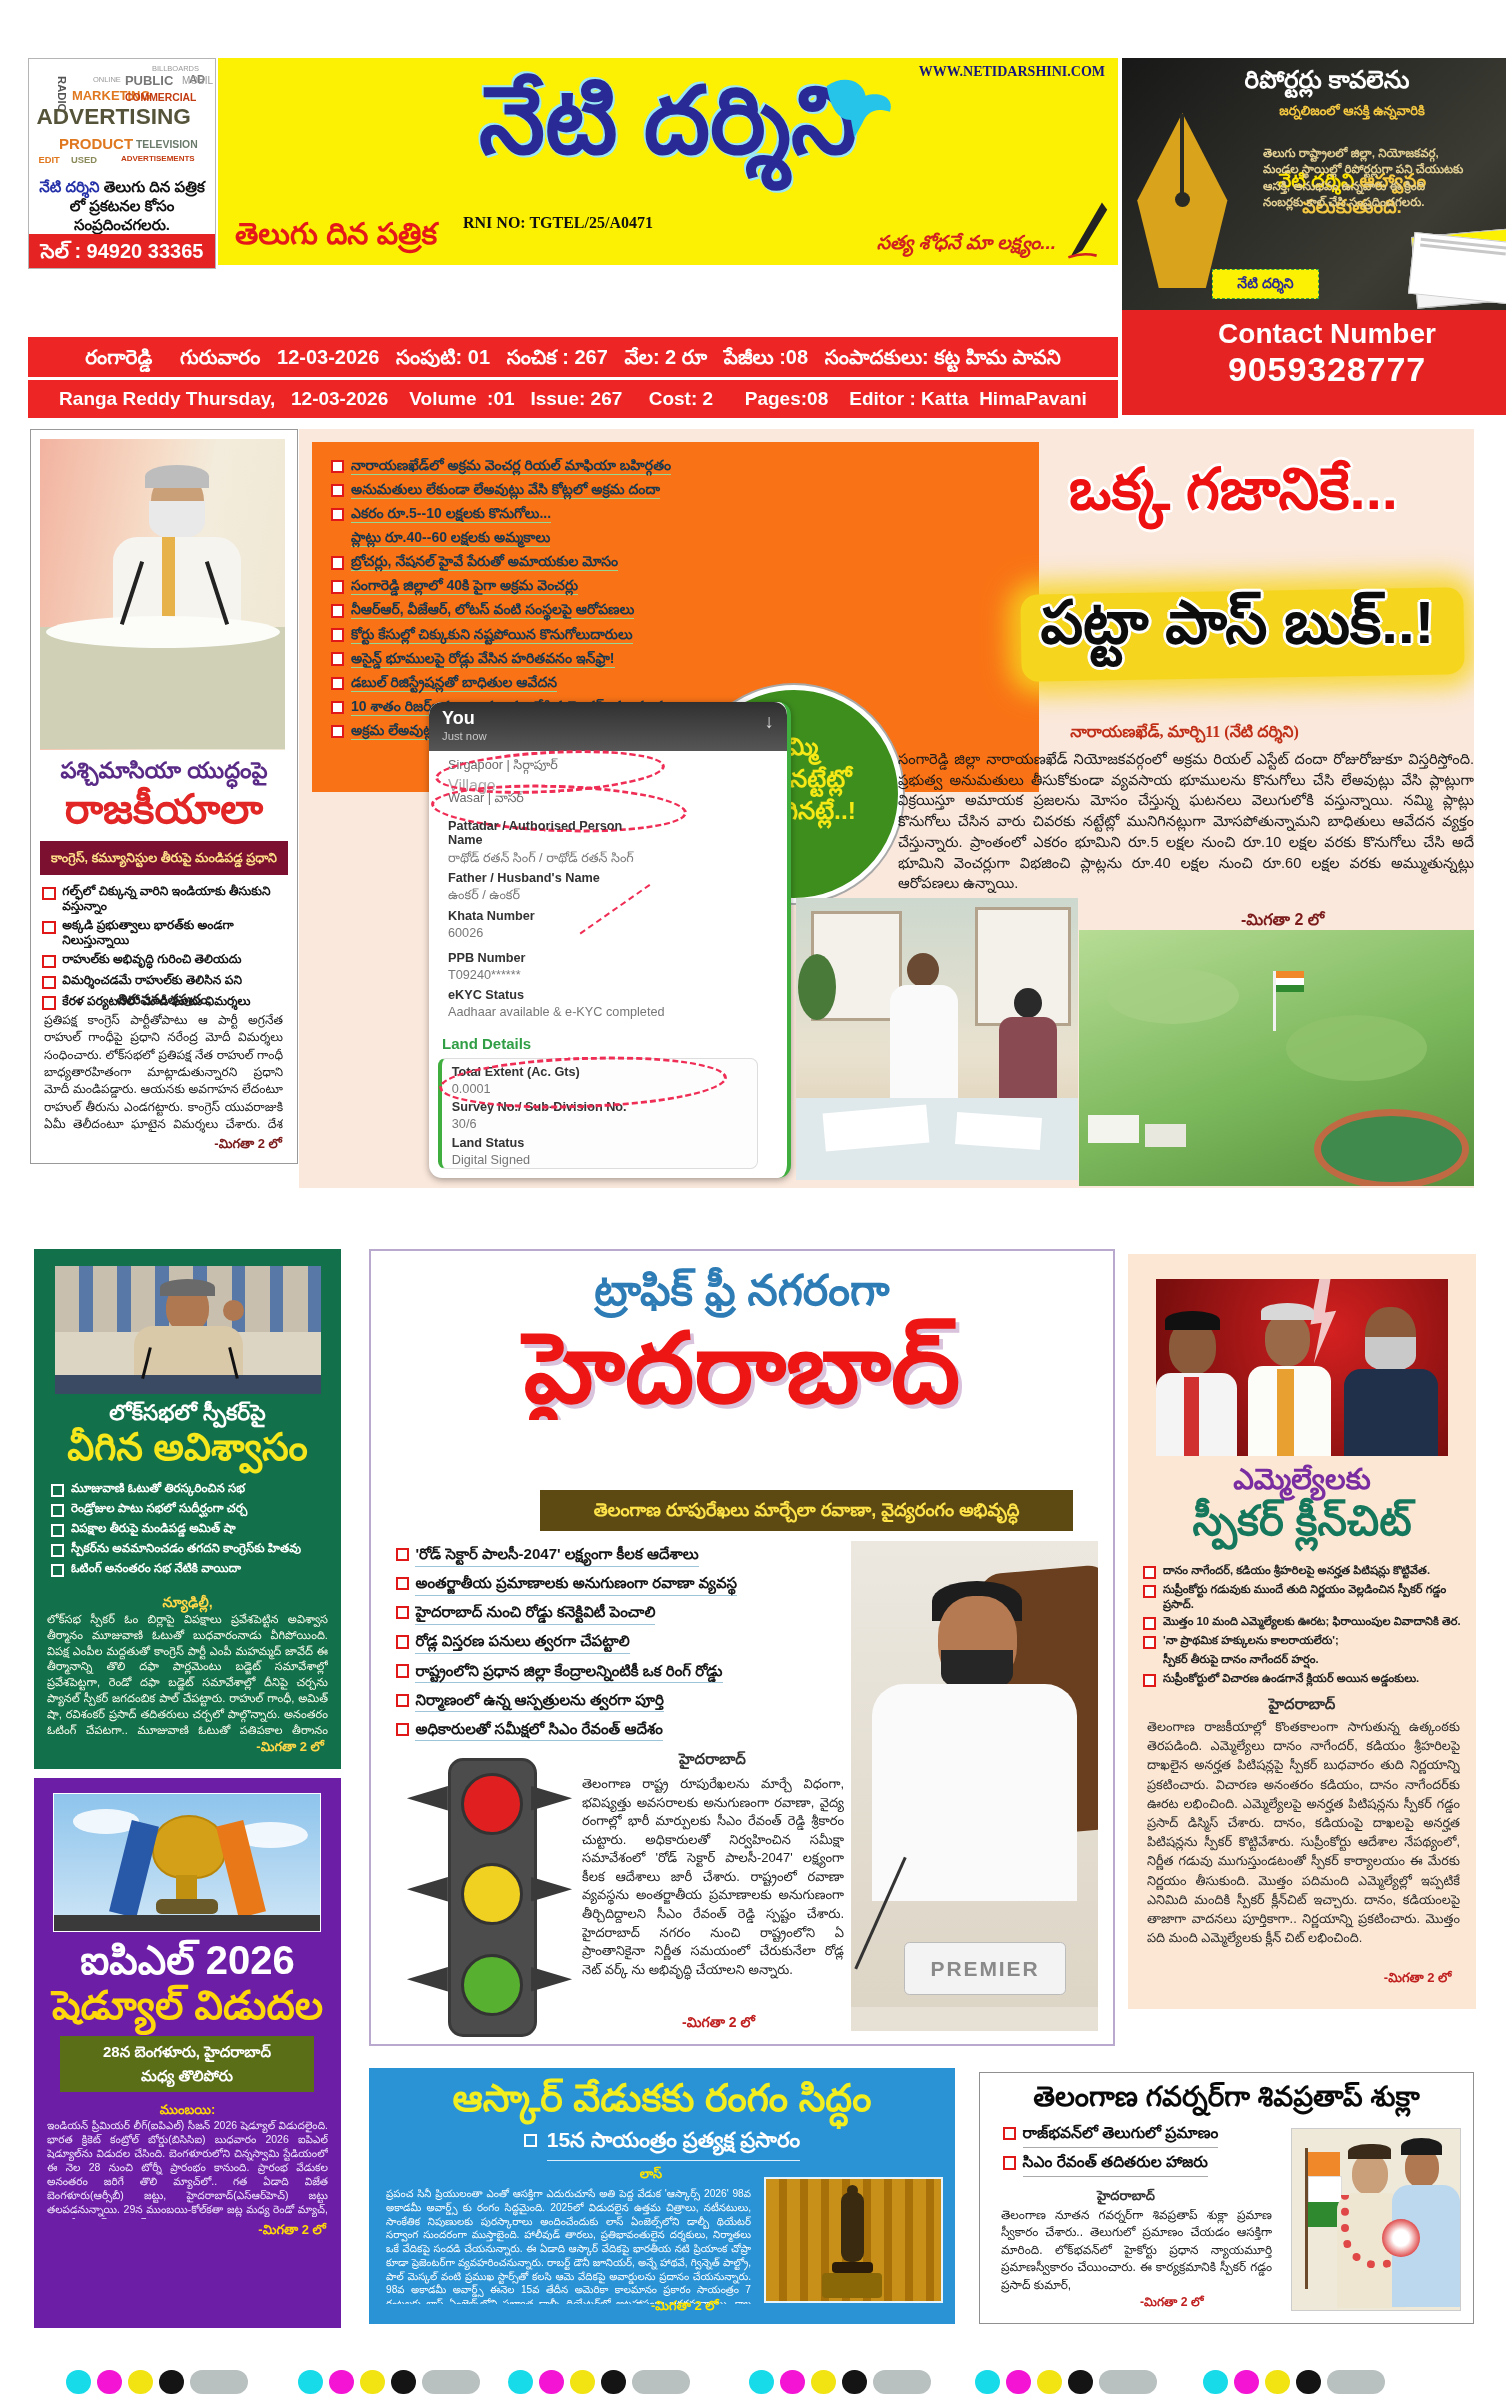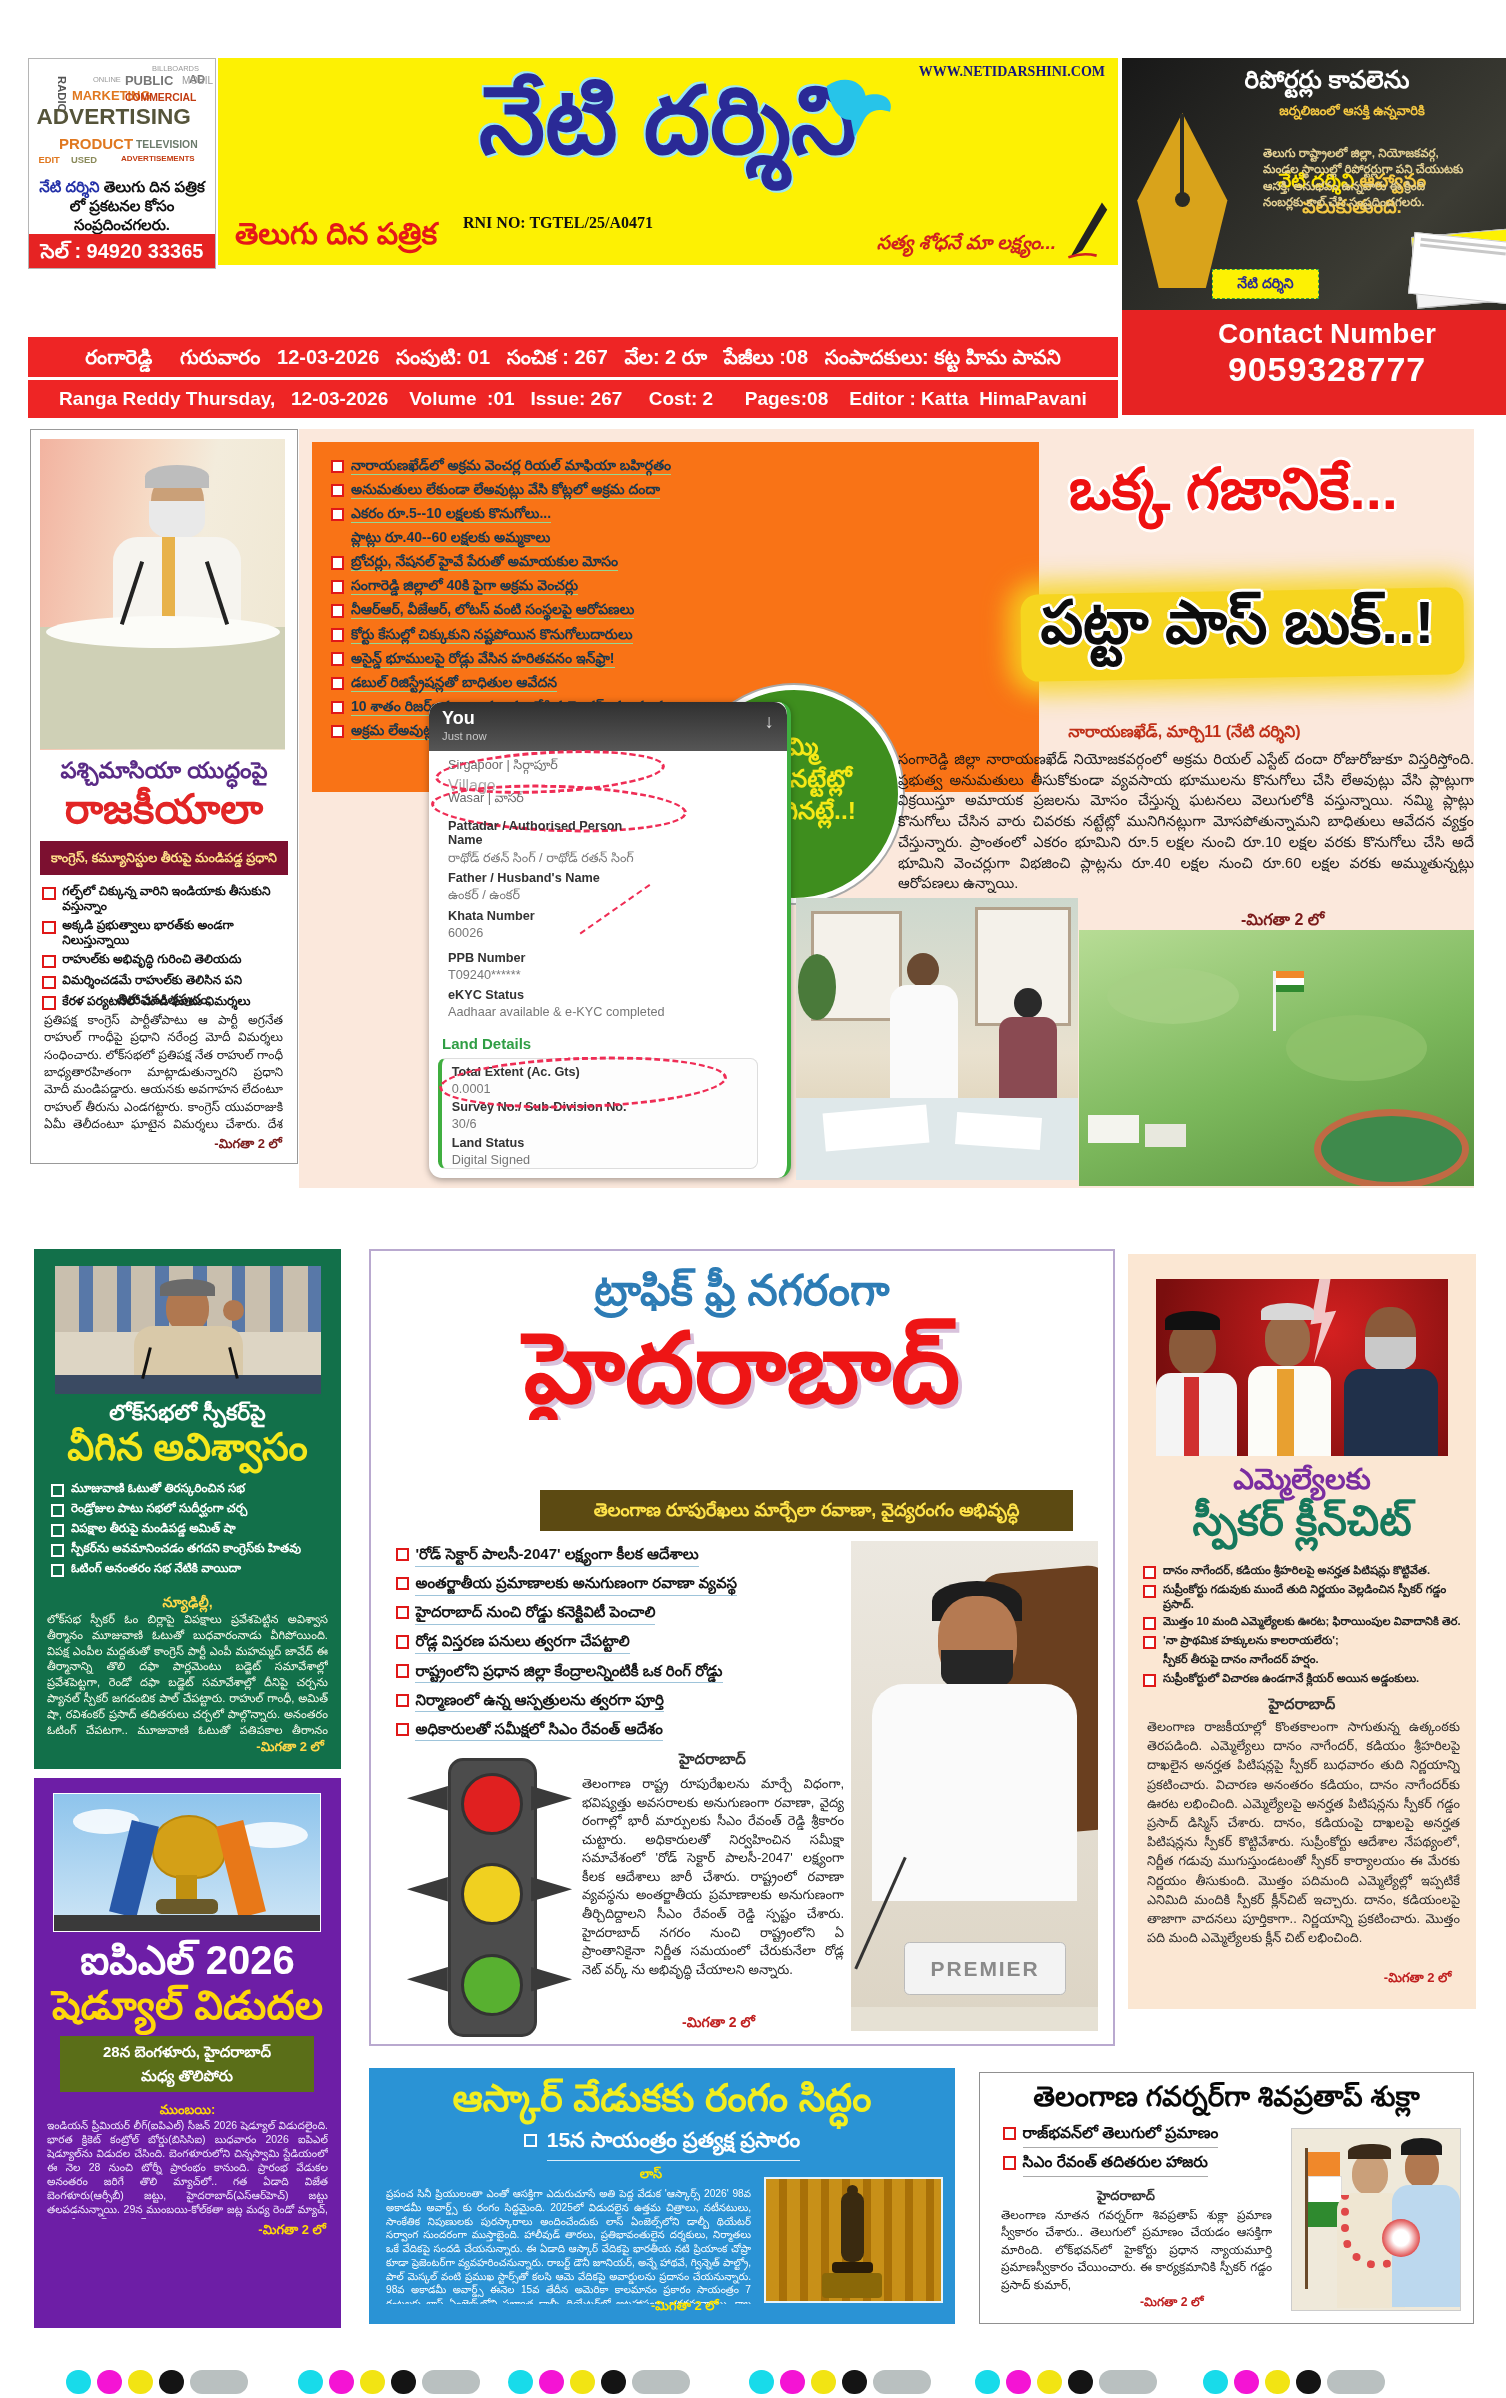--- a/index.html
+++ b/index.html
@@ -79,21 +79,21 @@
   .pa-you{left:13px;top:5.6px;font-size:18px;font-weight:800;}
   .pa-time{left:13px;top:28px;font-size:11.3px;color:#c8c8c8;}
   .pa-dl{right:13px;top:9.4px;font-size:19px;color:#ddd;}
   .pa-t{position:absolute;font-size:12.7px;color:#6a6a6a;}
   .pa-l{position:absolute;font-size:12.7px;font-weight:bold;color:#333;}
   .pa-v{position:absolute;font-size:12.7px;color:#777;}
   .dashed{position:absolute;border:3.8px dashed #ef2d55;border-radius:50%;}
   .pa-sec{position:absolute;font-size:15px;font-weight:800;color:#2f9e44;}
   .pa-card2{position:absolute;left:9.4px;top:356px;width:320px;height:111px;background:#fdfdfd;border:0.9px solid #ddd;
             border-left:4.7px solid #3fae3f;border-radius:7.5px;padding:5.6px 9.4px;box-sizing:border-box;}
-  .p-date{left:603px;top:294px;width:565px;text-align:center;font-size:16px;font-weight:800;color:#c03018;}
+  .p-date{left:603px;top:294px;width:565px;text-align:center;font-size:16px;font-weight:800;color:#c03018;font-family:Liberation Serif, serif;}
   .p-body{left:599px;top:320px;width:576px;height:151px;font-size:14.6px;line-height:1.42;color:#1a1a1a;}
   .p-more{left:942px;top:482px;font-size:16px;font-weight:800;color:#7a1a1a;}
   .p-photo1{left:497px;top:469px;width:282px;height:282px;background:linear-gradient(180deg,#cdd8ce 0%,#e9e1cf 55%,#d9c9a9 100%);}
   .p-photo2{left:780px;top:501px;width:395px;height:256px;background:linear-gradient(160deg,#b7dc95 0%,#7cb85c 55%,#568f3c 100%);}
   
   .green-box{left:34px;top:1249px;width:307px;height:520px;background:#12704a;}
   .g-photo{left:21px;top:17px;width:266px;height:128px;background:#ddd5c4;}
   .g-kicker{left:0;right:0;top:151px;text-align:center;color:#fff;font-size:21.7px;font-weight:800;}
   .g-head{left:0;right:0;top:177px;text-align:center;color:#f6e81c;font-size:38px;font-weight:800;}
   .g-bullets{left:17px;right:9.4px;top:232px;}

